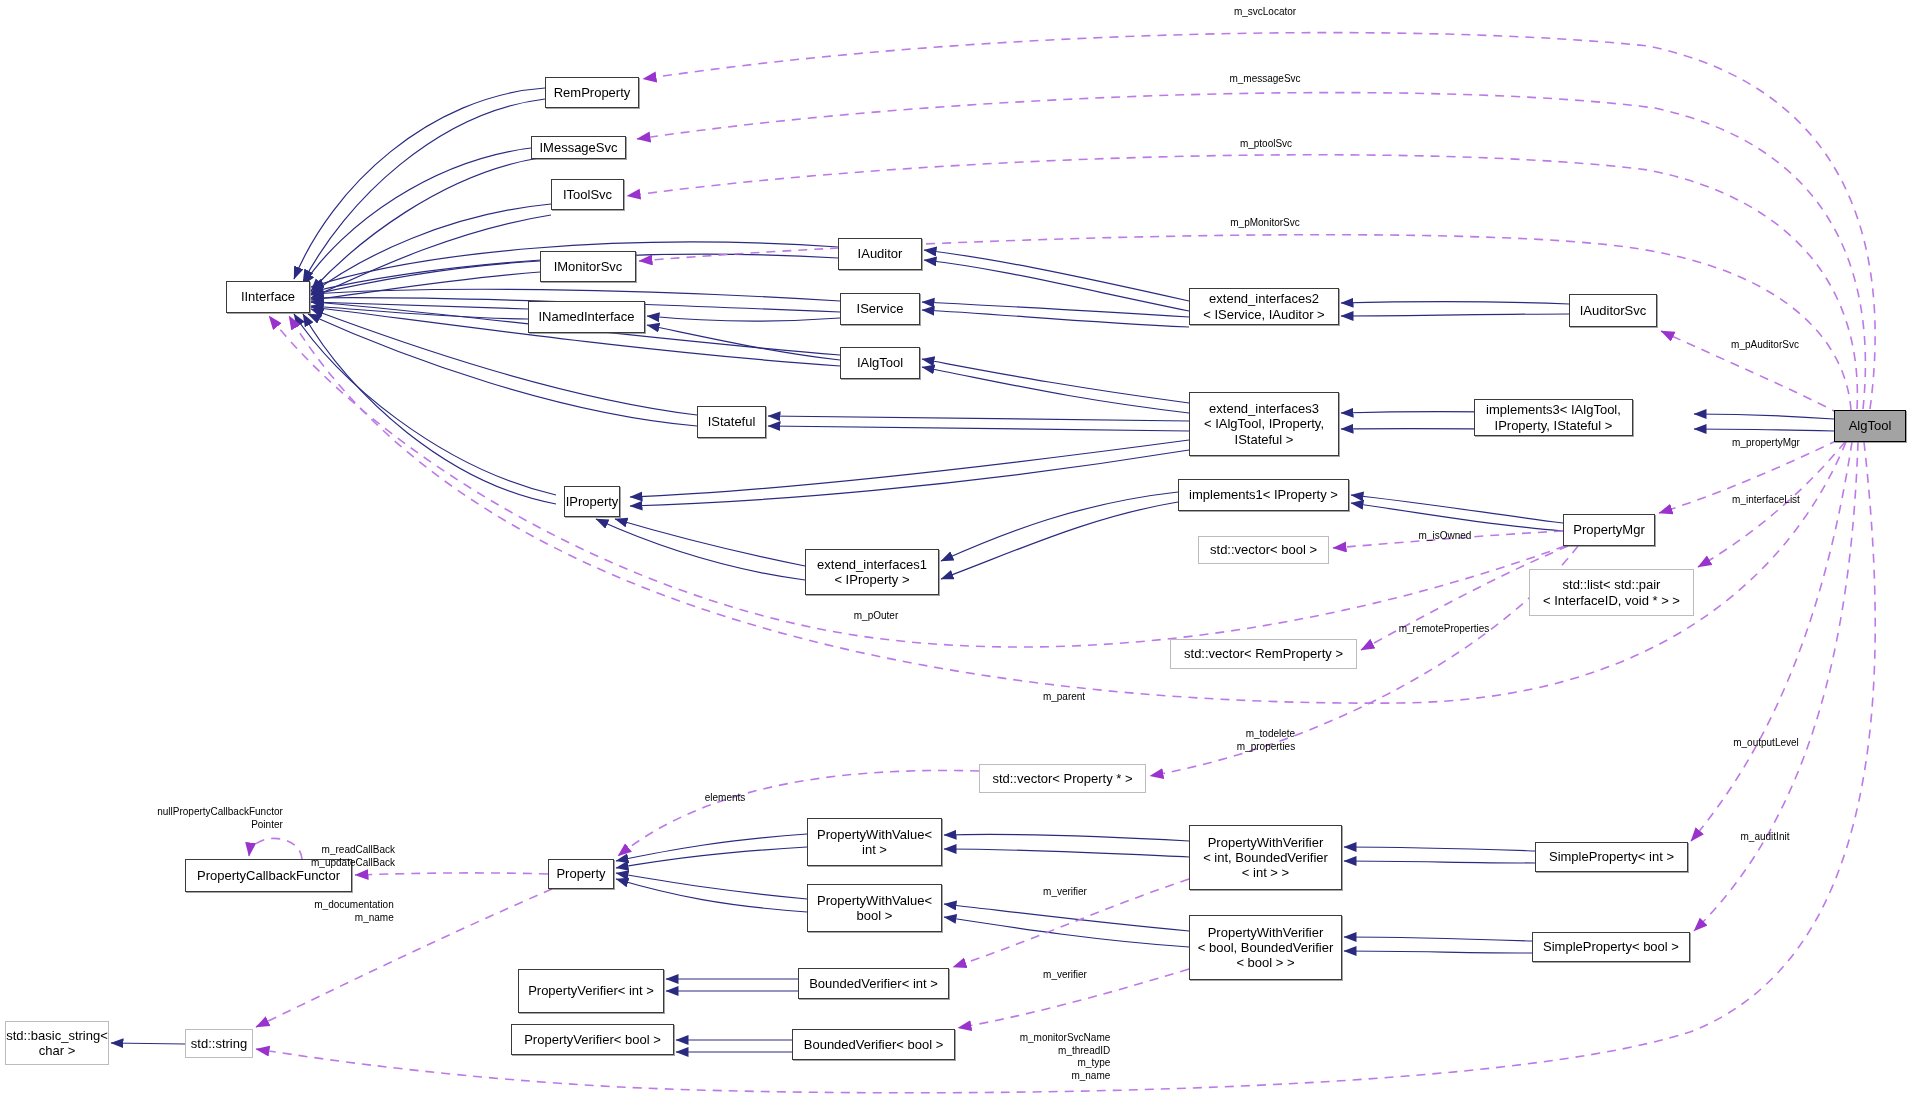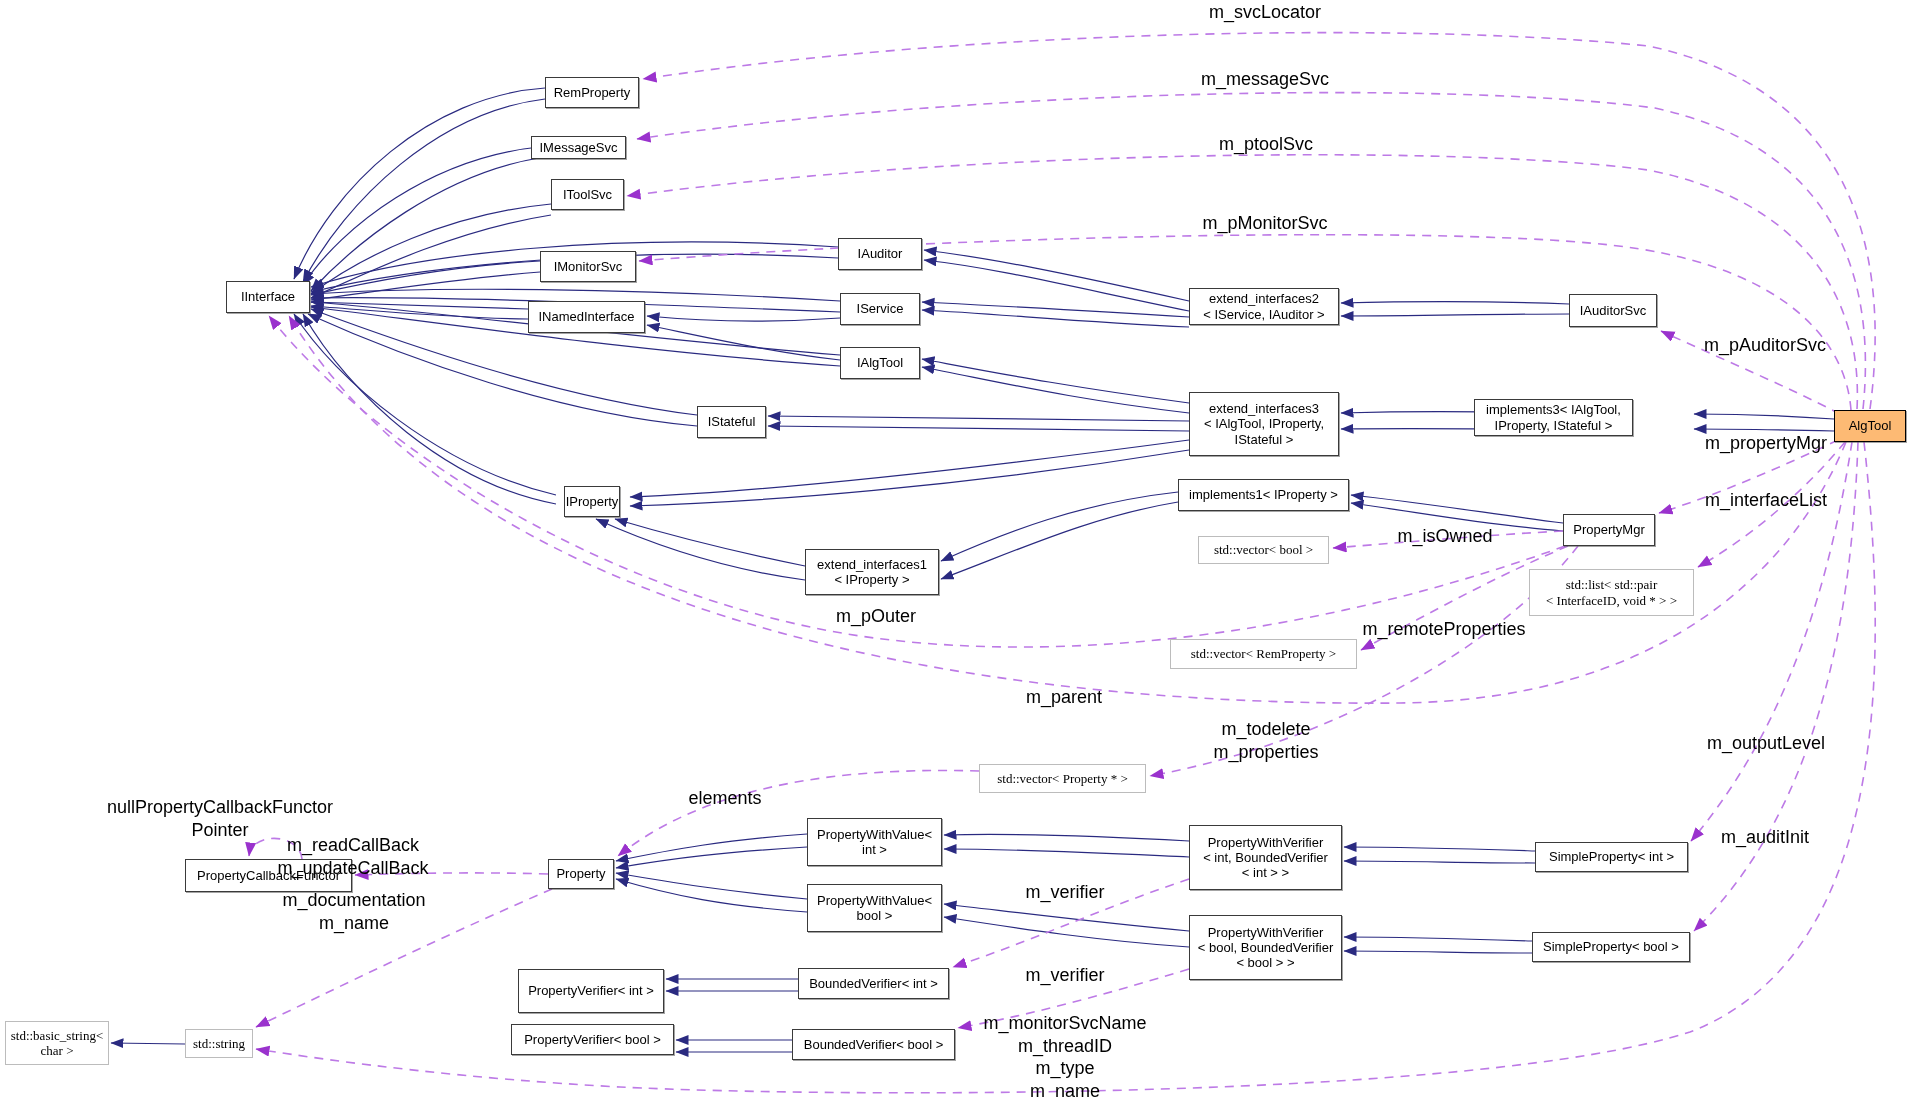--- a/index.html
+++ b/index.html
@@ -3,24 +3,24 @@
 <meta charset="utf-8">
 <style>
   html,body{margin:0;padding:0;background:#ffffff;}
   body{width:1907px;height:1100px;position:relative;overflow:hidden;
        font-family:"Liberation Sans", sans-serif;color:#000;}
   #edges{position:absolute;left:0;top:0;width:1907px;height:1100px;}
   .node{position:absolute;background:#ffffff;border:1px solid #3a3a3a;
         display:flex;align-items:center;justify-content:center;text-align:center;
         font-size:13px;line-height:1.18;white-space:pre-line;box-sizing:border-box;
         box-shadow:1px 1px 0 rgba(90,90,90,.55);}
-  .node.stl{border-color:#bcbcbc;box-shadow:none;font-family:Liberation Serif, serif;}
-  .node.focus{background:#fdba74;border-color:#000;}
-  .elabel{position:absolute;transform:translate(-50%,-50%);font-size:18px;
-          text-align:center;white-space:pre-line;line-height:1.25;}
+  .node.stl{border-color:#bcbcbc;box-shadow:none;}
+  .node.focus{background:#a3a3a3;border-color:#000;}
+  .elabel{position:absolute;transform:translate(-50%,-50%);font-size:10px;
+          text-align:right;white-space:pre-line;line-height:1.25;}
   path.inh{fill:none;stroke:#2a2a80;stroke-width:1.2;}
   path.use{fill:none;stroke:#bd7ae6;stroke-width:1.6;stroke-dasharray:9 7;}
 </style>
 </head>
 <body>
 
 <svg id="edges" width="1907" height="1100" viewBox="0 0 1907 1100">
   <defs>
     <marker id="an" markerWidth="15" markerHeight="12" refX="12.5" refY="5" orient="auto" markerUnits="userSpaceOnUse">
       <path d="M0,0 L13,5 L0,10 z" fill="#2a2a80"></path>

